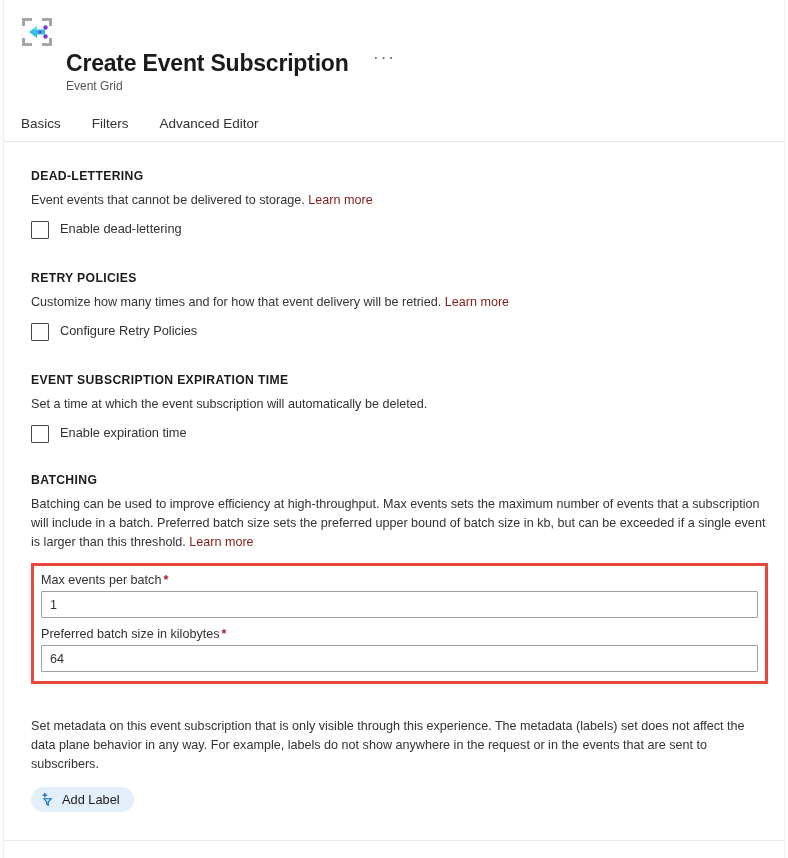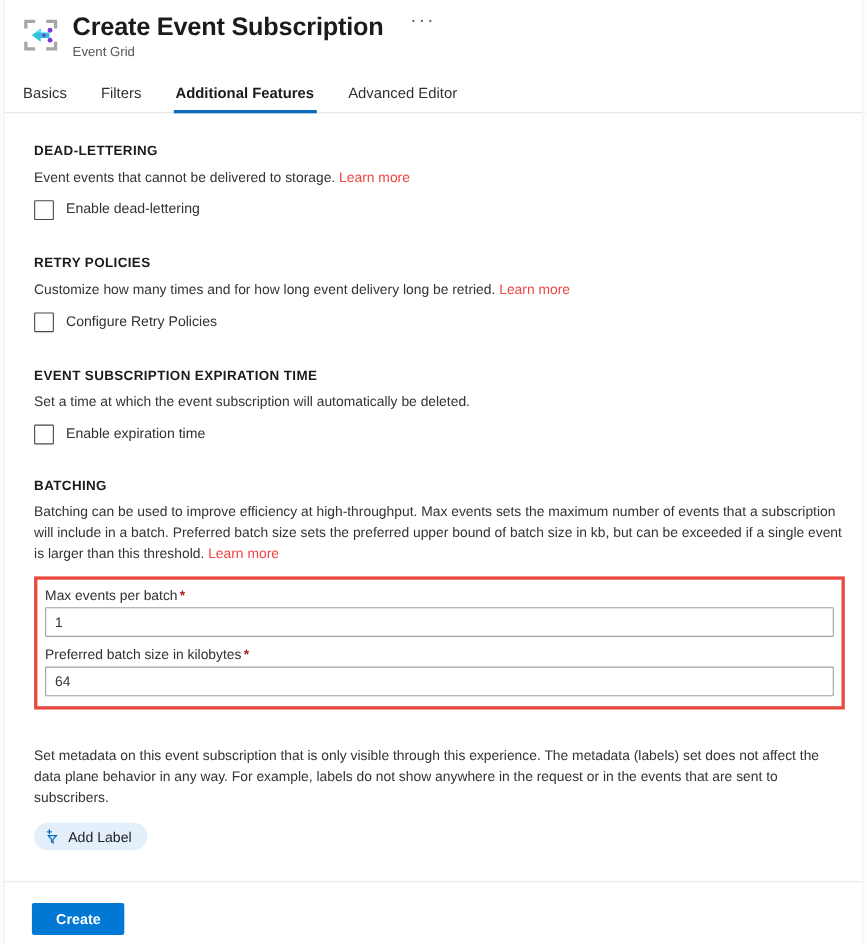--- a/index.html
+++ b/index.html
@@ -26,21 +26,21 @@
     background: #fbfbfb; border-left: 1px solid #f3f3f3;
   }
 
   
   .header { position: relative; padding: 10px 0 0 18px; }
   .title-row { display: flex; align-items: flex-start; }
   .app-icon {
     width: 38px; height: 38px; margin-right: 10px; margin-top: 3px;
     flex: 0 0 auto;
   }
-  .title-block { padding-top: 0px; }
+  .title-block { padding-top: 0px; margin-top: 39px; }
   .page-title {
     font-size: 23px; font-weight: bold; color: #1b1b1b;
     letter-spacing: -0.2px; line-height: 28px;
     display: inline-block; vertical-align: middle;
   }
   .ellipsis-menu {
     display: inline-block; vertical-align: middle;
     margin-left: 20px; color: #5a5a5a;
     font-size: 17px; line-height: 18px; letter-spacing: 2px;
     cursor: pointer; position: relative; top: -5px;
@@ -71,21 +71,21 @@
   .body { padding: 0 20px 0 31px; }
   .section { }
   .section-title {
     font-size: 12.2px; font-weight: bold; color: #1b1b1b;
     letter-spacing: 0.35px; text-transform: uppercase;
   }
   .section-desc {
     font-size: 12.6px; color: #333333; line-height: 19px;
     margin-top: 8px; max-width: 752px;
   }
-  a.link { color: #ef4444; text-decoration: none; cursor: pointer; }
+  a.link { color: #7f1d1d; text-decoration: none; cursor: pointer; }
 
   .check-row { display: flex; margin-top: 11px; }
   .checkbox {
     width: 18px; height: 18px; border: 1px solid #474747;
     background: #ffffff; border-radius: 1px; flex: 0 0 auto; cursor: pointer;
   }
   .check-label { font-size: 12.8px; color: #323130; margin-left: 11px; cursor: pointer; }
 
   
   .highlight-box {
@@ -170,21 +170,20 @@
         </div>
         <div class="subtitle">Event Grid</div>
       </div>
 
     </div>
   </div>
 
   <div class="tabs">
     <div class="tab">Basics</div>
     <div class="tab">Filters</div>
-    <div class="tab active">Additional Features</div>
     <div class="tab">Advanced Editor</div>
   </div>
 
   <div class="body">
 
     <div class="top-pad"></div>
 
     <div class="section">
       <div class="section-title">DEAD-LETTERING</div>
       <div class="section-desc">
@@ -195,21 +194,21 @@
         <span class="checkbox"></span>
         <span class="check-label">Enable dead-lettering</span>
       </div>
     </div>
 
     <div class="sp-32"></div>
 
     <div class="section">
       <div class="section-title">RETRY POLICIES</div>
       <div class="section-desc">
-        <span>Customize how many times and for how long event delivery long be retried.</span>
+        <span>Customize how many times and for how that event delivery will be retried.</span>
         <a class="link">Learn more</a>
       </div>
       <div class="check-row">
         <span class="checkbox"></span>
         <span class="check-label">Configure Retry Policies</span>
       </div>
     </div>
 
     <div class="sp-32"></div>
 

